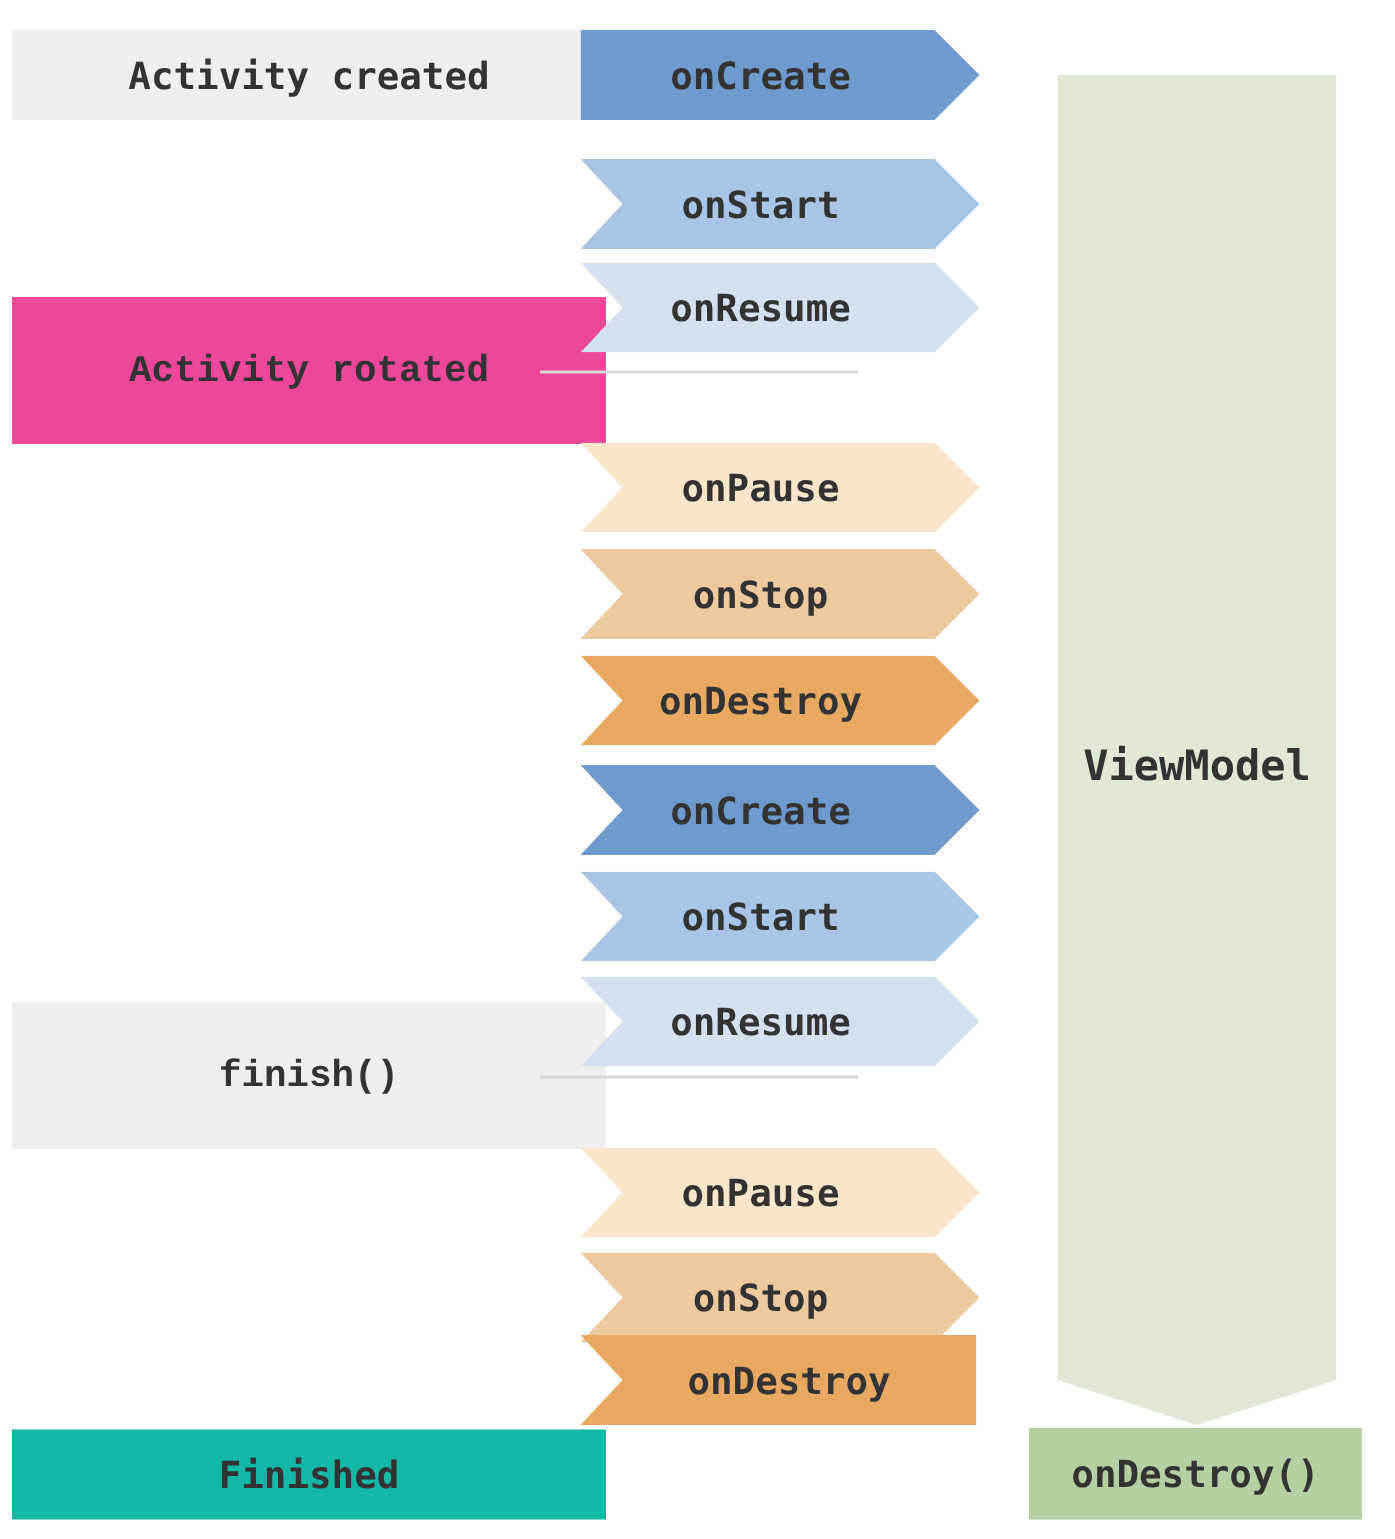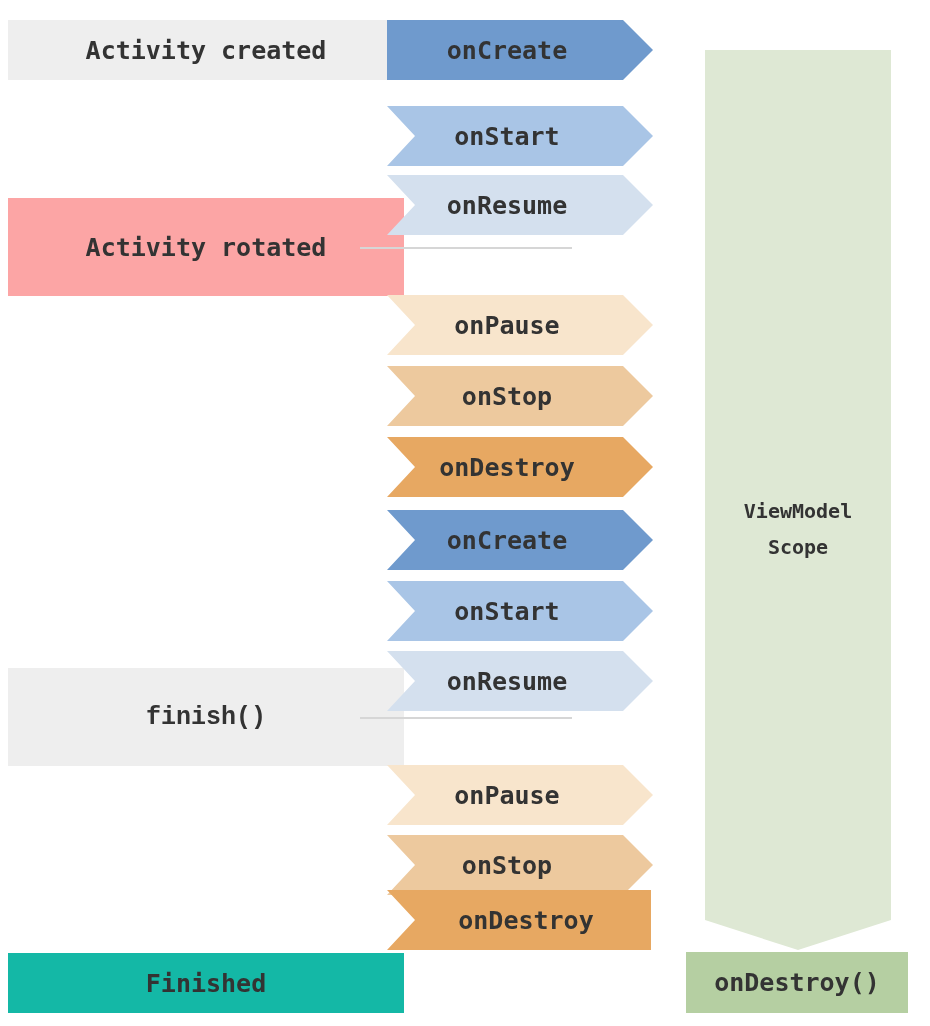--- a/index.html
+++ b/index.html
@@ -60,40 +60,40 @@
   
   .scope-arrow {
     position: absolute;
     left: 705px; top: 50px; width: 186px; height: 900px;
     clip-path: polygon(0 0, 100% 0, 100% 870px, 50% 100%, 0 870px);
   }
   .scope-text {
     position: absolute;
     left: 705px; top: 493px; width: 186px;
     text-align: center;
-    font-size: 20px; font-weight: bold; color: #333333;
+    font-size: 28px; font-weight: bold; color: #333333;
     line-height: 36px;
   }
   .scope-text div { white-space: nowrap; }
 
   
   .cleared-box {
     position: absolute;
     left: 686px; top: 952px; width: 222px; height: 61px;
     display: flex; align-items: center; justify-content: center;
     font-size: 25px; font-weight: bold; color: #333333;
   }
 </style>
 </head>
 <body>
 
 <div class="canvas">
 
   <div class="stage-label stage-0" style="background: rgb(238, 238, 238);">Activity created</div>
-  <div class="stage-label stage-1" style="background: #fca5a5;">Activity rotated</div>
+  <div class="stage-label stage-1" style="background: #ec4899; font-family: Liberation Mono, monospace;">Activity rotated</div>
   <div class="stage-label stage-2" style="background: rgb(238, 238, 238);">finish()</div>
   <div class="stage-label stage-3" style="background: #14b8a6;">Finished</div>
 
   <div class="divider divider-1" style="background: rgb(214, 214, 214);"></div>
   <div class="divider divider-2" style="background: rgb(214, 214, 214);"></div>
 
   <div class="arrow first a0" style="background: rgb(111, 154, 205);">
     <span class="arrow-text">onCreate</span>
   </div>
   <div class="arrow mid a1" style="background: rgb(169, 197, 230);">
@@ -126,20 +126,19 @@
   <div class="arrow mid a10" style="background: rgb(237, 201, 158);">
     <span class="arrow-text">onStop</span>
   </div>
   <div class="arrow last a11" style="background: rgb(231, 168, 98);">
     <span class="arrow-text">onDestroy</span>
   </div>
 
   <div class="scope-arrow" style="background: rgb(222, 232, 212);"></div>
   <div class="scope-text">
     <div>ViewModel</div>
-    <div>Scope</div>
   </div>
 
   <div class="cleared-box" style="background: rgb(181, 207, 162);">
     <span>onDestroy()</span>
   </div>
 
 </div>
 
 </body></html>

